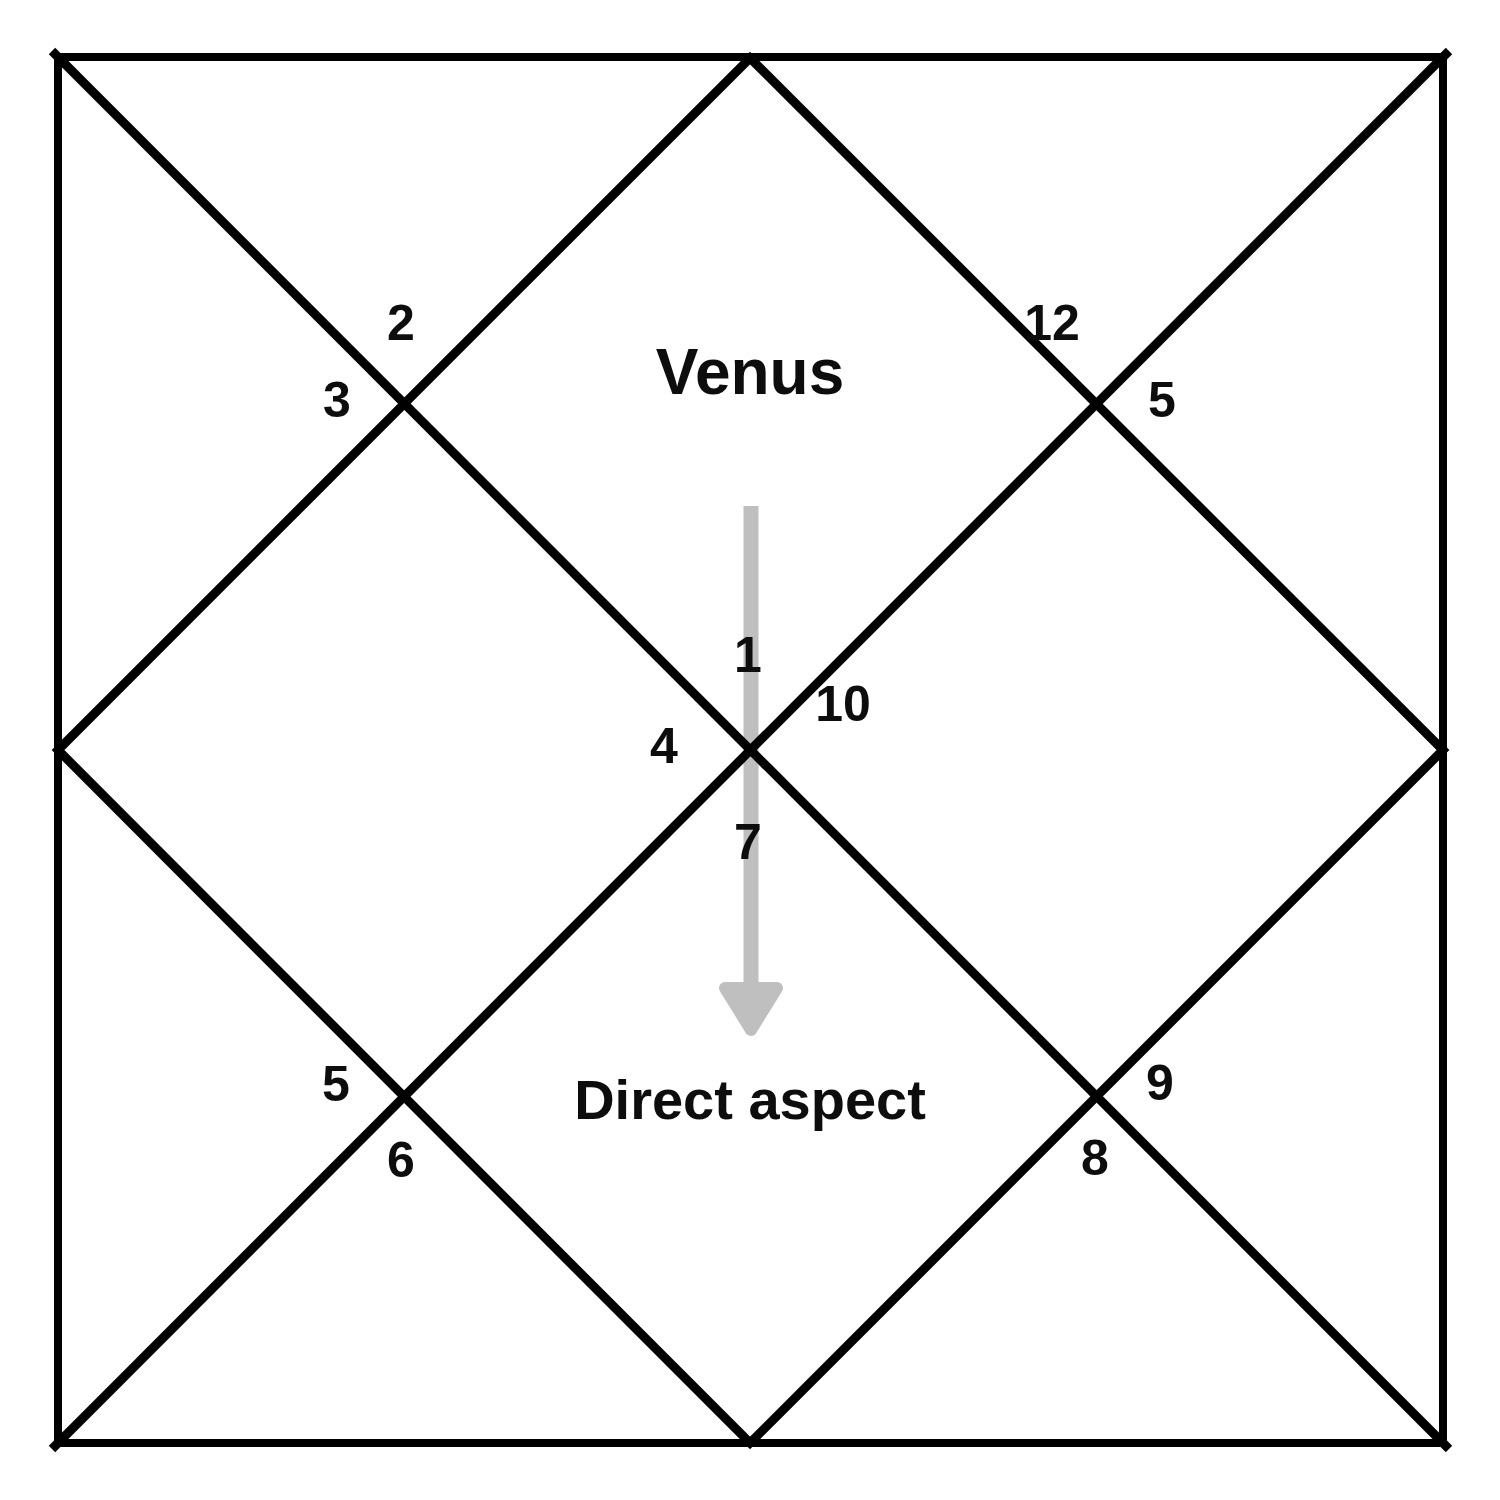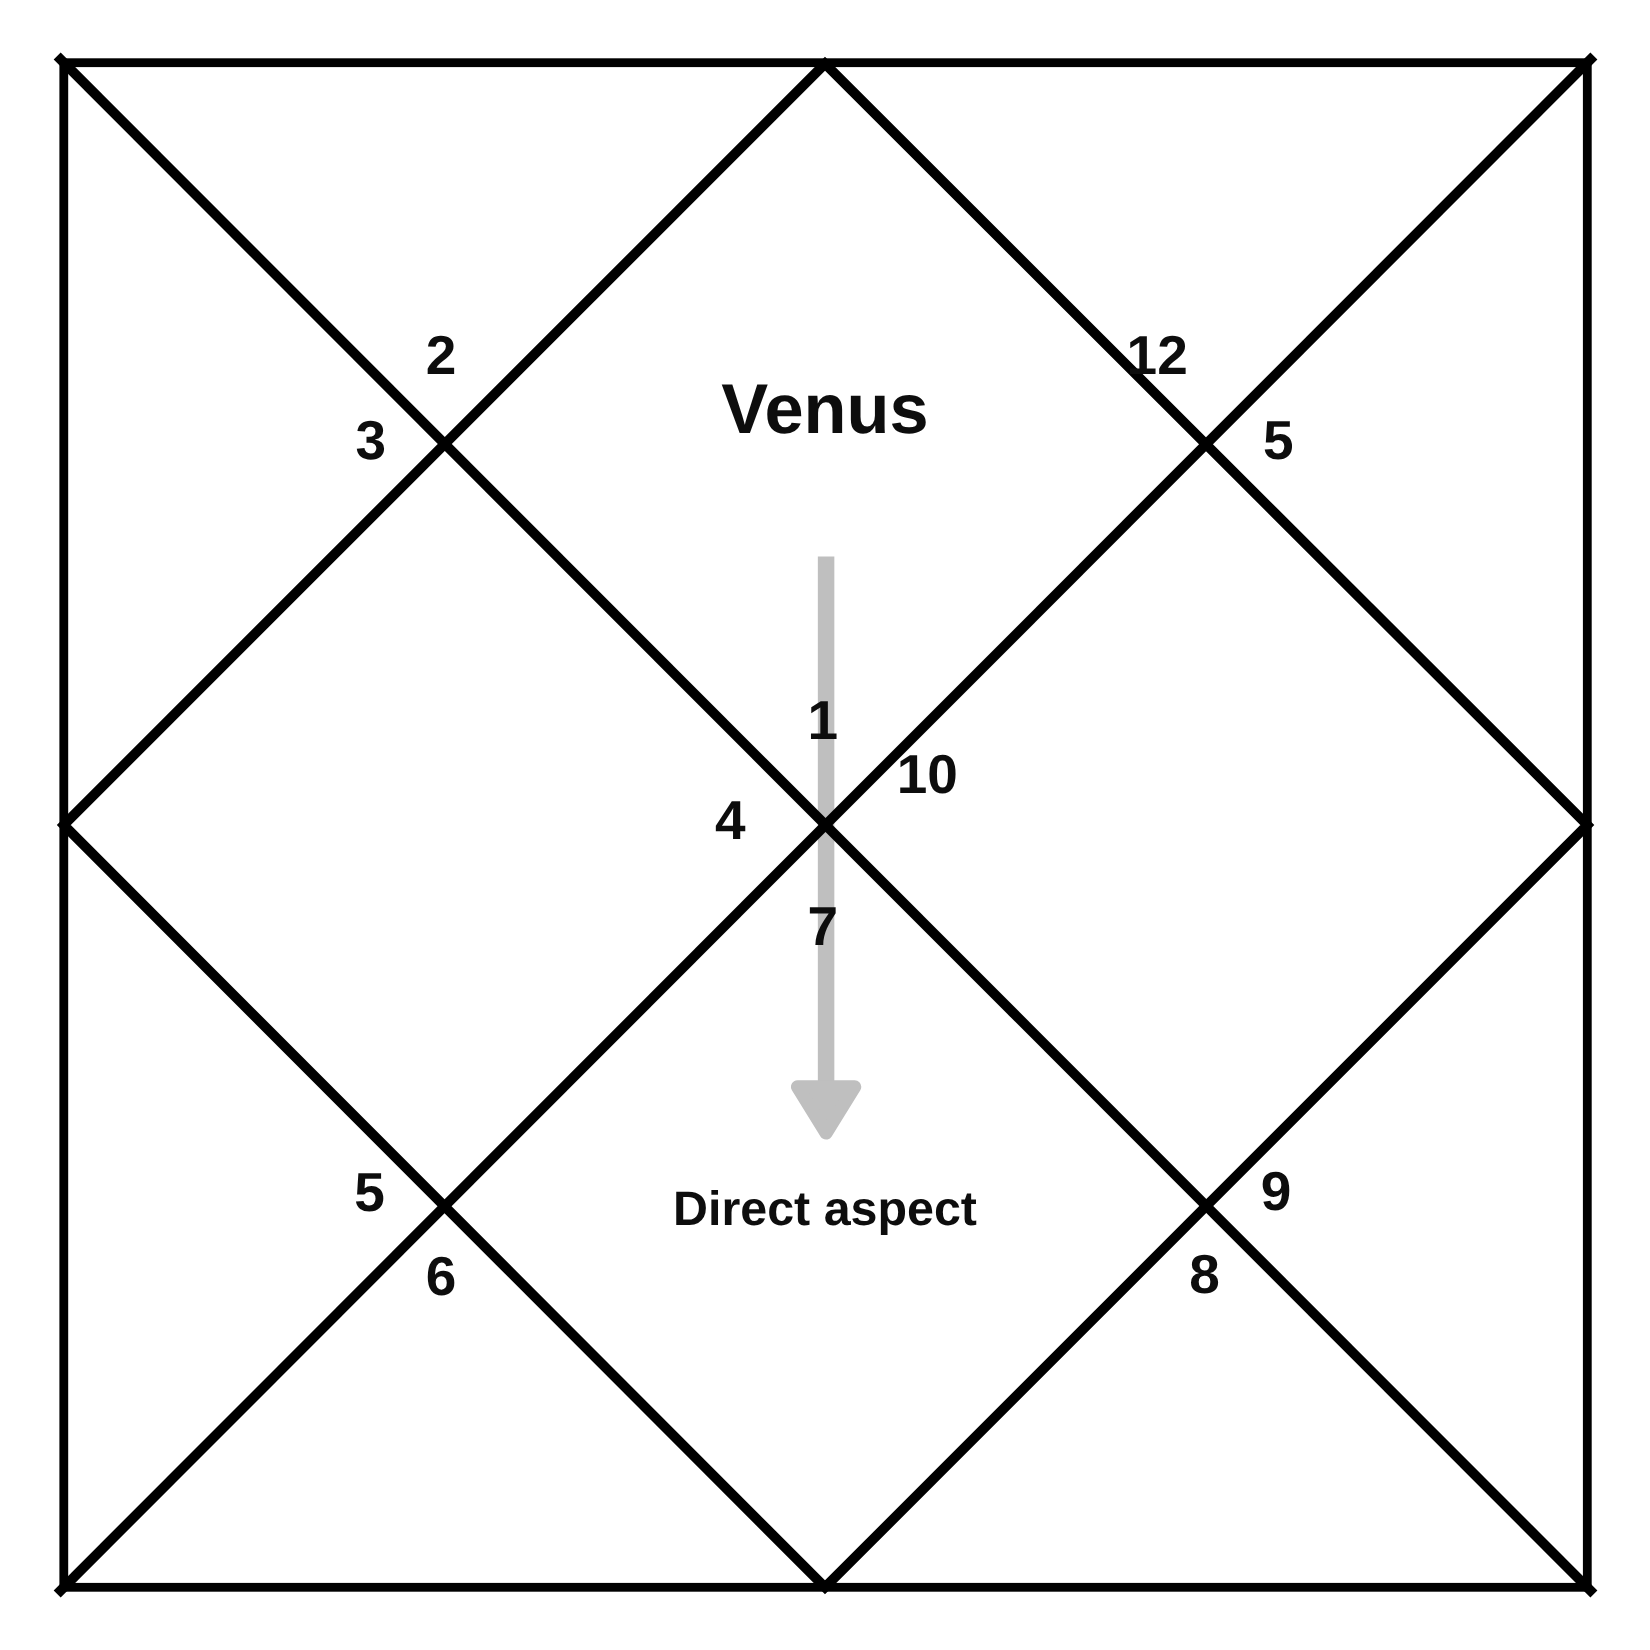--- a/index.html
+++ b/index.html
@@ -18,21 +18,21 @@
   .label {
     position: absolute;
     transform: translate(-50%, -50%);
     color: #0d0d0d;
     font-weight: bold;
     white-space: nowrap;
     line-height: 1;
   }
   .num { font-size: 50px; }
   .planet { font-size: 64px; }
-  .aspect { font-size: 44px; }
+  .aspect { font-size: 56px; }
 
   
   .h1  { left: 748px;  top: 655px;  }
   .h2  { left: 401px;  top: 323px;  }
   .h3  { left: 337px;  top: 400px;  }
   .h4  { left: 664px;  top: 746px;  }
   .h5  { left: 336px;  top: 1084px; }
   .h6  { left: 401px;  top: 1160px; }
   .h7  { left: 748px;  top: 842px;  }
   .h8  { left: 1095px; top: 1158px; }

